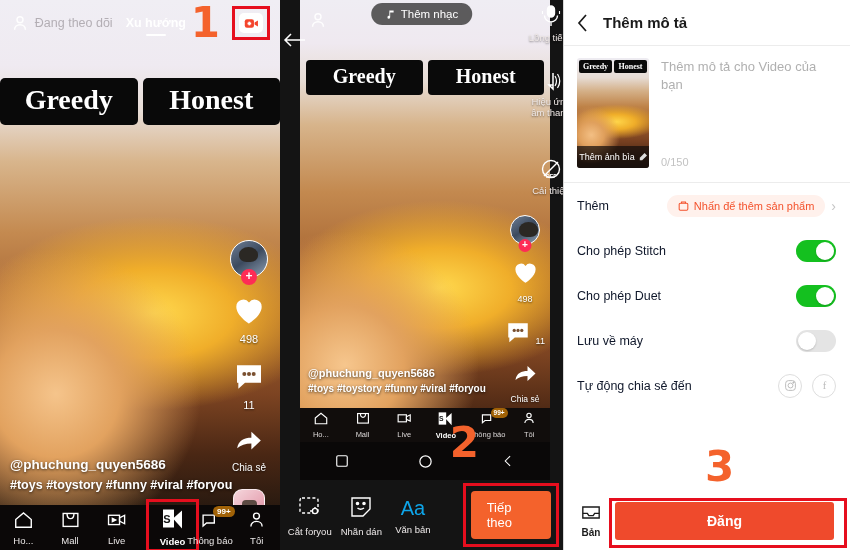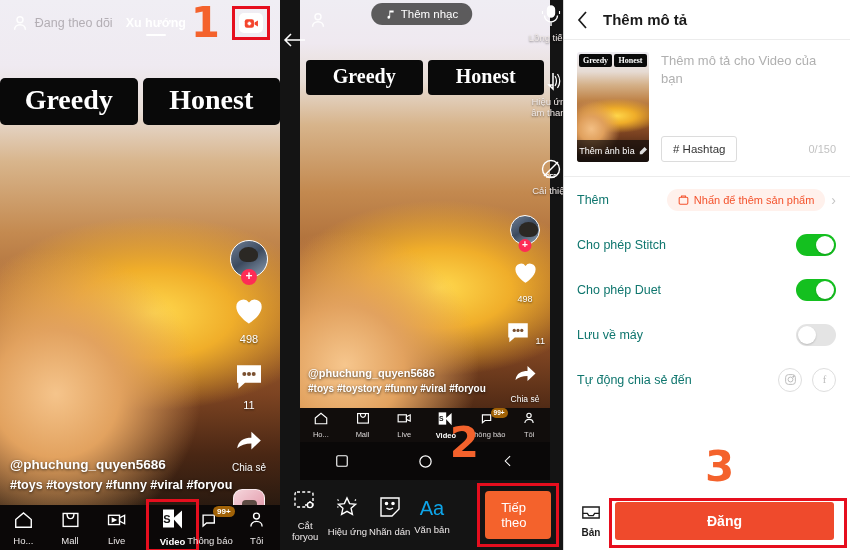--- a/index.html
+++ b/index.html
@@ -138,21 +138,21 @@
   }
   .edit-item { width: 55px; text-align: center; color: #fff; }
   .edit-lab { font-size: 9.5px; display: block; margin-top: 4px; color: #eeeaea; }
   .next-btn {
     background: #f4622c; color: #fff; font-size: 13px; border-radius: 4px;
     padding: 9px 16px; font-weight: normal;
   }
 
   
   .panel3 { position: relative; width: 287px; height: 550px; background: #fff; }
-  .p3-head { height: 40px; display: flex; align-items: center; gap: 14px; padding: 0 14px; border-bottom: 1px solid #ececec; }
+  .p3-head { height: 46px; display: flex; align-items: center; gap: 14px; padding: 0 14px; border-bottom: 1px solid #ececec; }
   .p3-title { font-size: 15px; color: #1b1b1b; font-weight: bold; }
   .p3-desc-row { display: flex; padding: 12px 14px 0 14px; }
   .thumb {
     width: 72px; height: 110px; border-radius: 3px; position: relative; overflow: hidden; flex-shrink: 0;
     background:
       radial-gradient(circle at 20% 70%, #f3bf84 0%, #e0a05d 13%, rgba(224,160,93,0) 30%),
       radial-gradient(ellipse 130% 34% at 55% 58%, #ffd64a 0%, #efad29 20%, rgba(239,173,41,0) 46%),
       linear-gradient(180deg,#eeecf2 0%,#e6dbd3 18%,#d4b088 30%,#bf8348 44%,#9e5c2b 60%,#763f20 76%,#3f2211 92%,#241710 100%);
   }
   .th-gr { position: absolute; top: 2px; left: 2px; right: 2px; display: flex; gap: 2px; }
@@ -169,21 +169,21 @@
   .p3-ph { color: #b0b0b0; font-size: 13px; line-height: 1.35; }
   .p3-bottomrow { display: flex; align-items: center; justify-content: space-between; margin-top: auto; }
   .hashtag-btn { border: 1px solid #dcdcdc; border-radius: 3px; font-size: 11.5px; color: #333; padding: 6px 11px; background: #fff; }
   .counter { color: #c2c2c2; font-size: 11px; }
 
   .sep { height: 1px; background: #ececec; margin: 14px 0 0; }
   .row {
     display: flex; align-items: center; justify-content: space-between;
     padding: 0 14px; height: 45px;
   }
-  .row-lab { font-size: 12.5px; color: #0f766e; }
+  .row-lab { font-size: 12.5px; color: #0f172a; }
   .prod-chip {
     display: flex; align-items: center; gap: 5px; background: #fff1ec;
     border-radius: 14px; padding: 5px 11px; color: #f4522c; font-size: 11px;
   }
   .chev { color: #c5c5c5; font-size: 14px; margin-left: 6px; }
   .toggle { width: 40px; height: 22px; border-radius: 11px; position: relative; }
   .toggle.on { background: #14c01f; }
   .toggle.off { background: #e4e4e4; }
   .knob { position: absolute; top: 2px; width: 18px; height: 18px; border-radius: 50%; background: #fff; box-shadow: 0 1px 2px rgba(0,0,0,.18); }
   .toggle.on .knob { right: 2px; }
@@ -469,27 +469,20 @@
       <div class="edit-item">
         <svg width="26" height="24" viewBox="0 0 26 24" fill="none" stroke="#fff" stroke-width="1.4">
           <rect x="3" y="4" width="18" height="15" rx="2" stroke-dasharray="3 2.2"></rect>
           <circle cx="18" cy="17" r="2.6" fill="#141414"></circle>
             <path d="M13 17h2.4M18 14.4V13"></path>
         </svg>
         <span class="edit-lab">Cắt foryou</span>
       </div>
       <div class="edit-item">
         <svg width="26" height="24" viewBox="0 0 26 24" fill="none" stroke="#fff" stroke-width="1.4">
-          <path d="M13 4l2.6 5.6 6 .7-4.5 4 1.3 6-5.4-3-5.4 3 1.3-6-4.5-4 6-.7z"></path>
-          <path d="M3.5 5.5l1.2 1.2M22 5.5l-1.2 1.2M3 13h1.6" stroke-width="1.1"></path>
-        </svg>
-        <span class="edit-lab">Hiệu ứng</span>
-      </div>
-      <div class="edit-item">
-        <svg width="26" height="24" viewBox="0 0 26 24" fill="none" stroke="#fff" stroke-width="1.4">
           <path d="M4 4h18v11l-7 7H4z"></path>
             <circle cx="9.5" cy="9.5" r="1.1" fill="#fff"></circle>
             <circle cx="16" cy="9.5" r="1.1" fill="#fff"></circle>
           <path d="M9.5 14q3 2.6 6.5 0"></path>
         </svg>
         <span class="edit-lab">Nhãn dán</span>
       </div>
       <div class="edit-item">
         <div style="color:#0ea5e9;font-size:20px;font-weight:normal;line-height:24px">Aa</div>
         <span class="edit-lab">Văn bản</span>
@@ -519,21 +512,20 @@
         <div class="th-cover">
           <span>Thêm ảnh bìa</span>
           <svg width="8" height="8" viewBox="0 0 10 10" fill="#ddd">
               <path d="M7 0l3 3-6 6H1V6z"></path>
             </svg>
         </div>
       </div>
       <div class="p3-right">
         <div class="p3-ph">Thêm mô tả cho Video của bạn</div>
         <div class="p3-bottomrow">
-          <div class="hashtag-btn"># Hashtag</div>
           <span class="counter">0/150</span>
         </div>
       </div>
     </div>
 
     <div class="sep"></div>
 
     <div class="row">
       <span class="row-lab">Thêm</span>
       <div style="display:flex;align-items:center">

